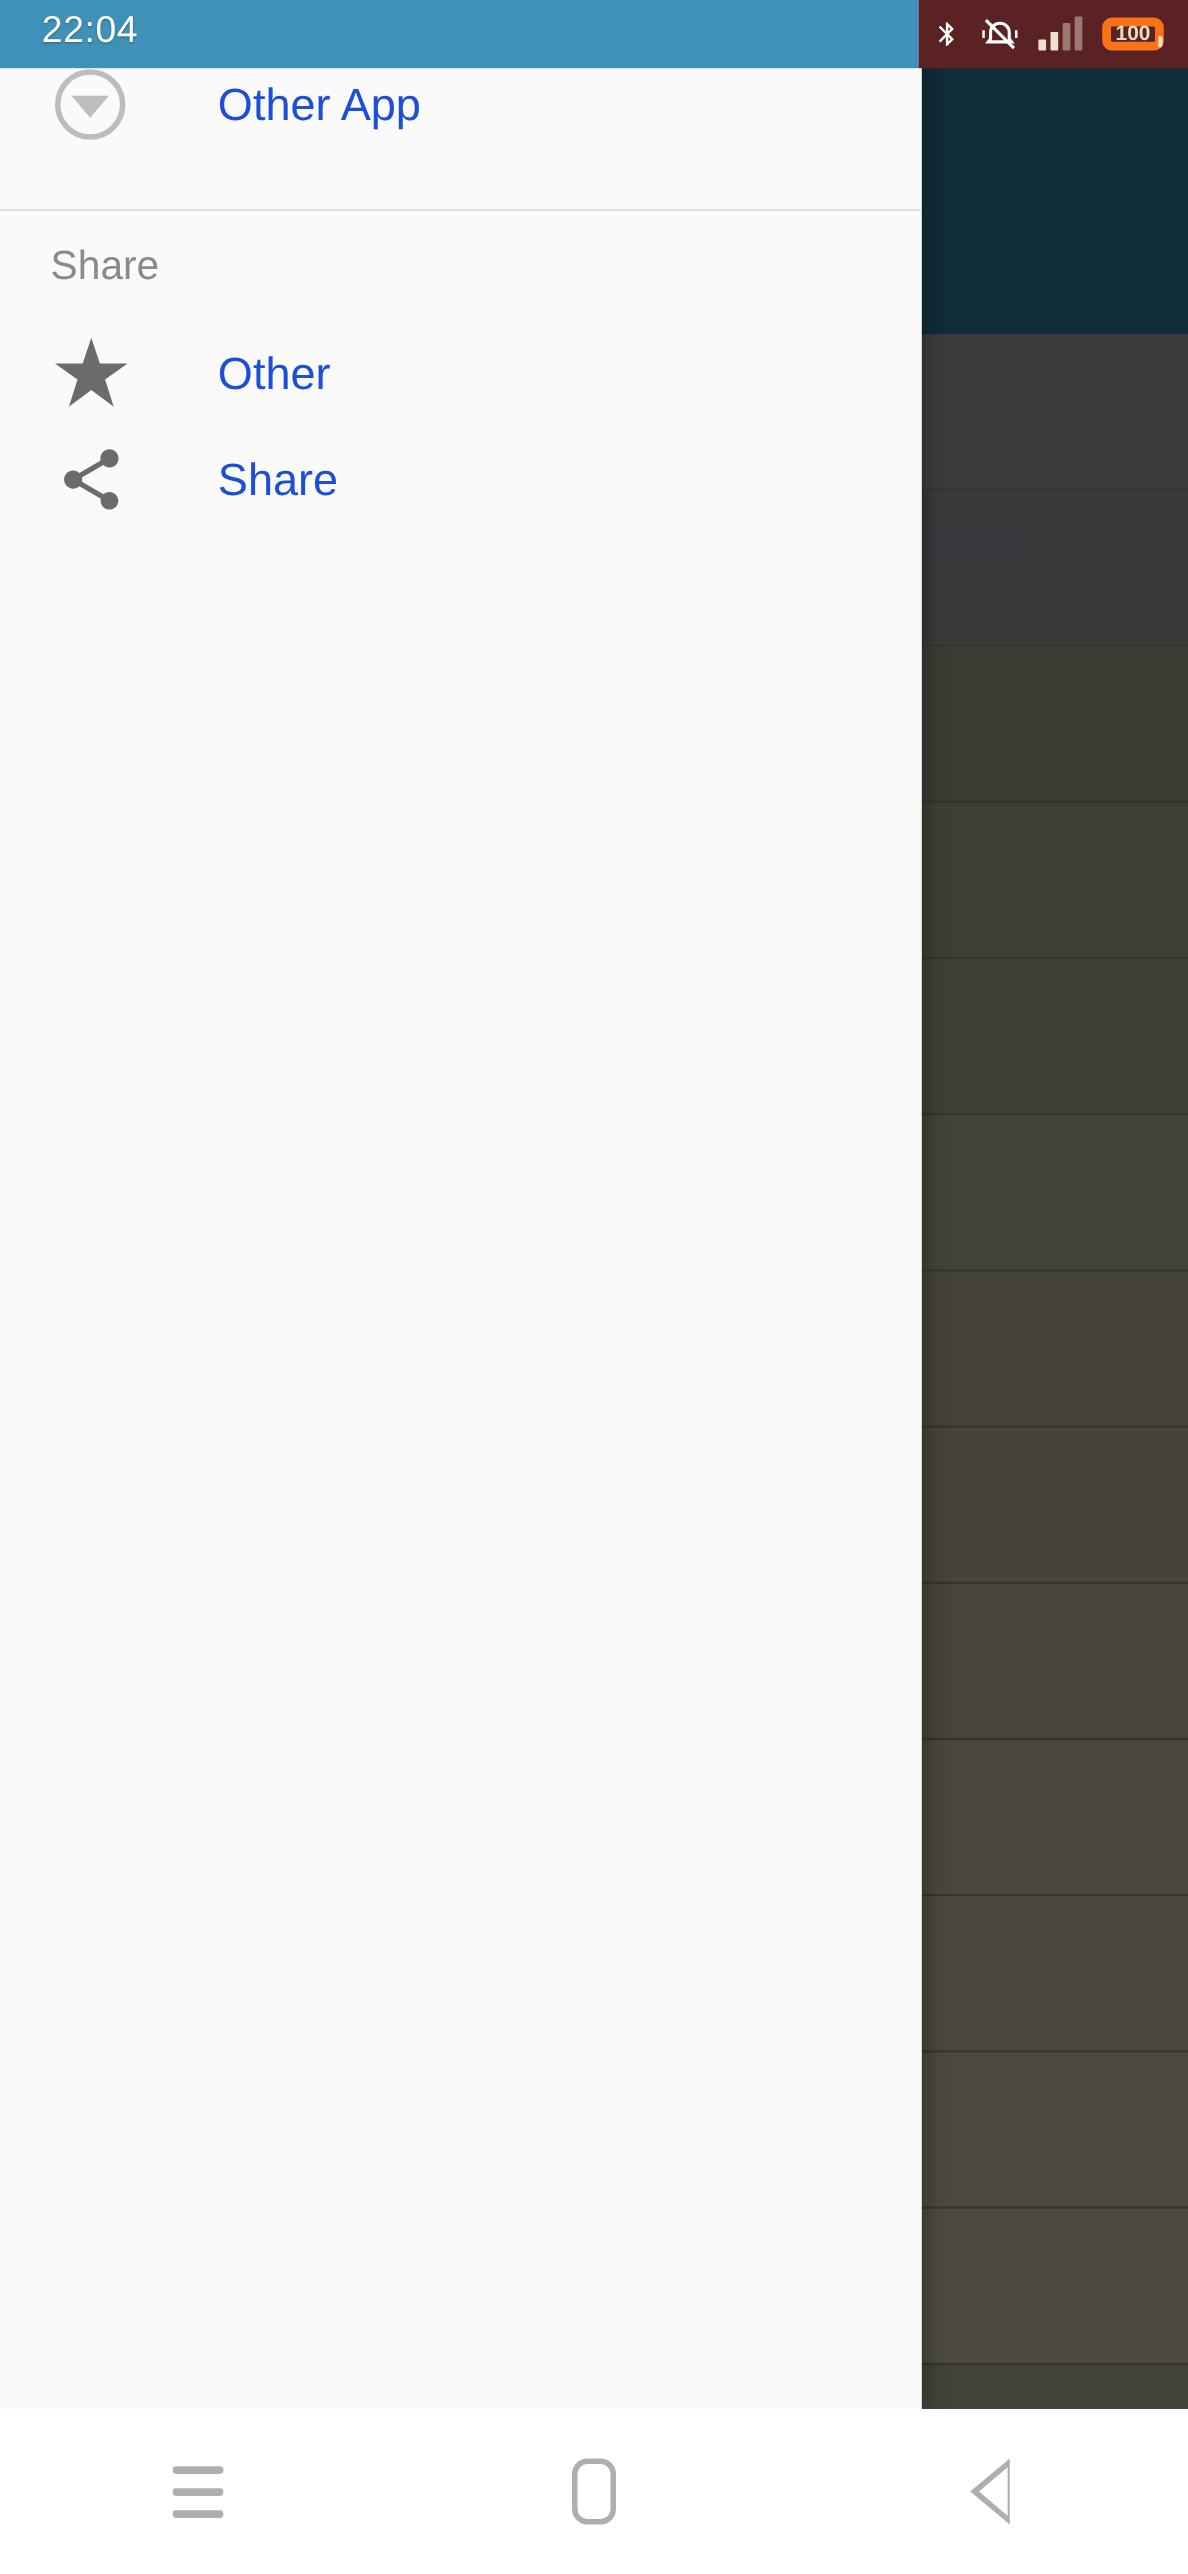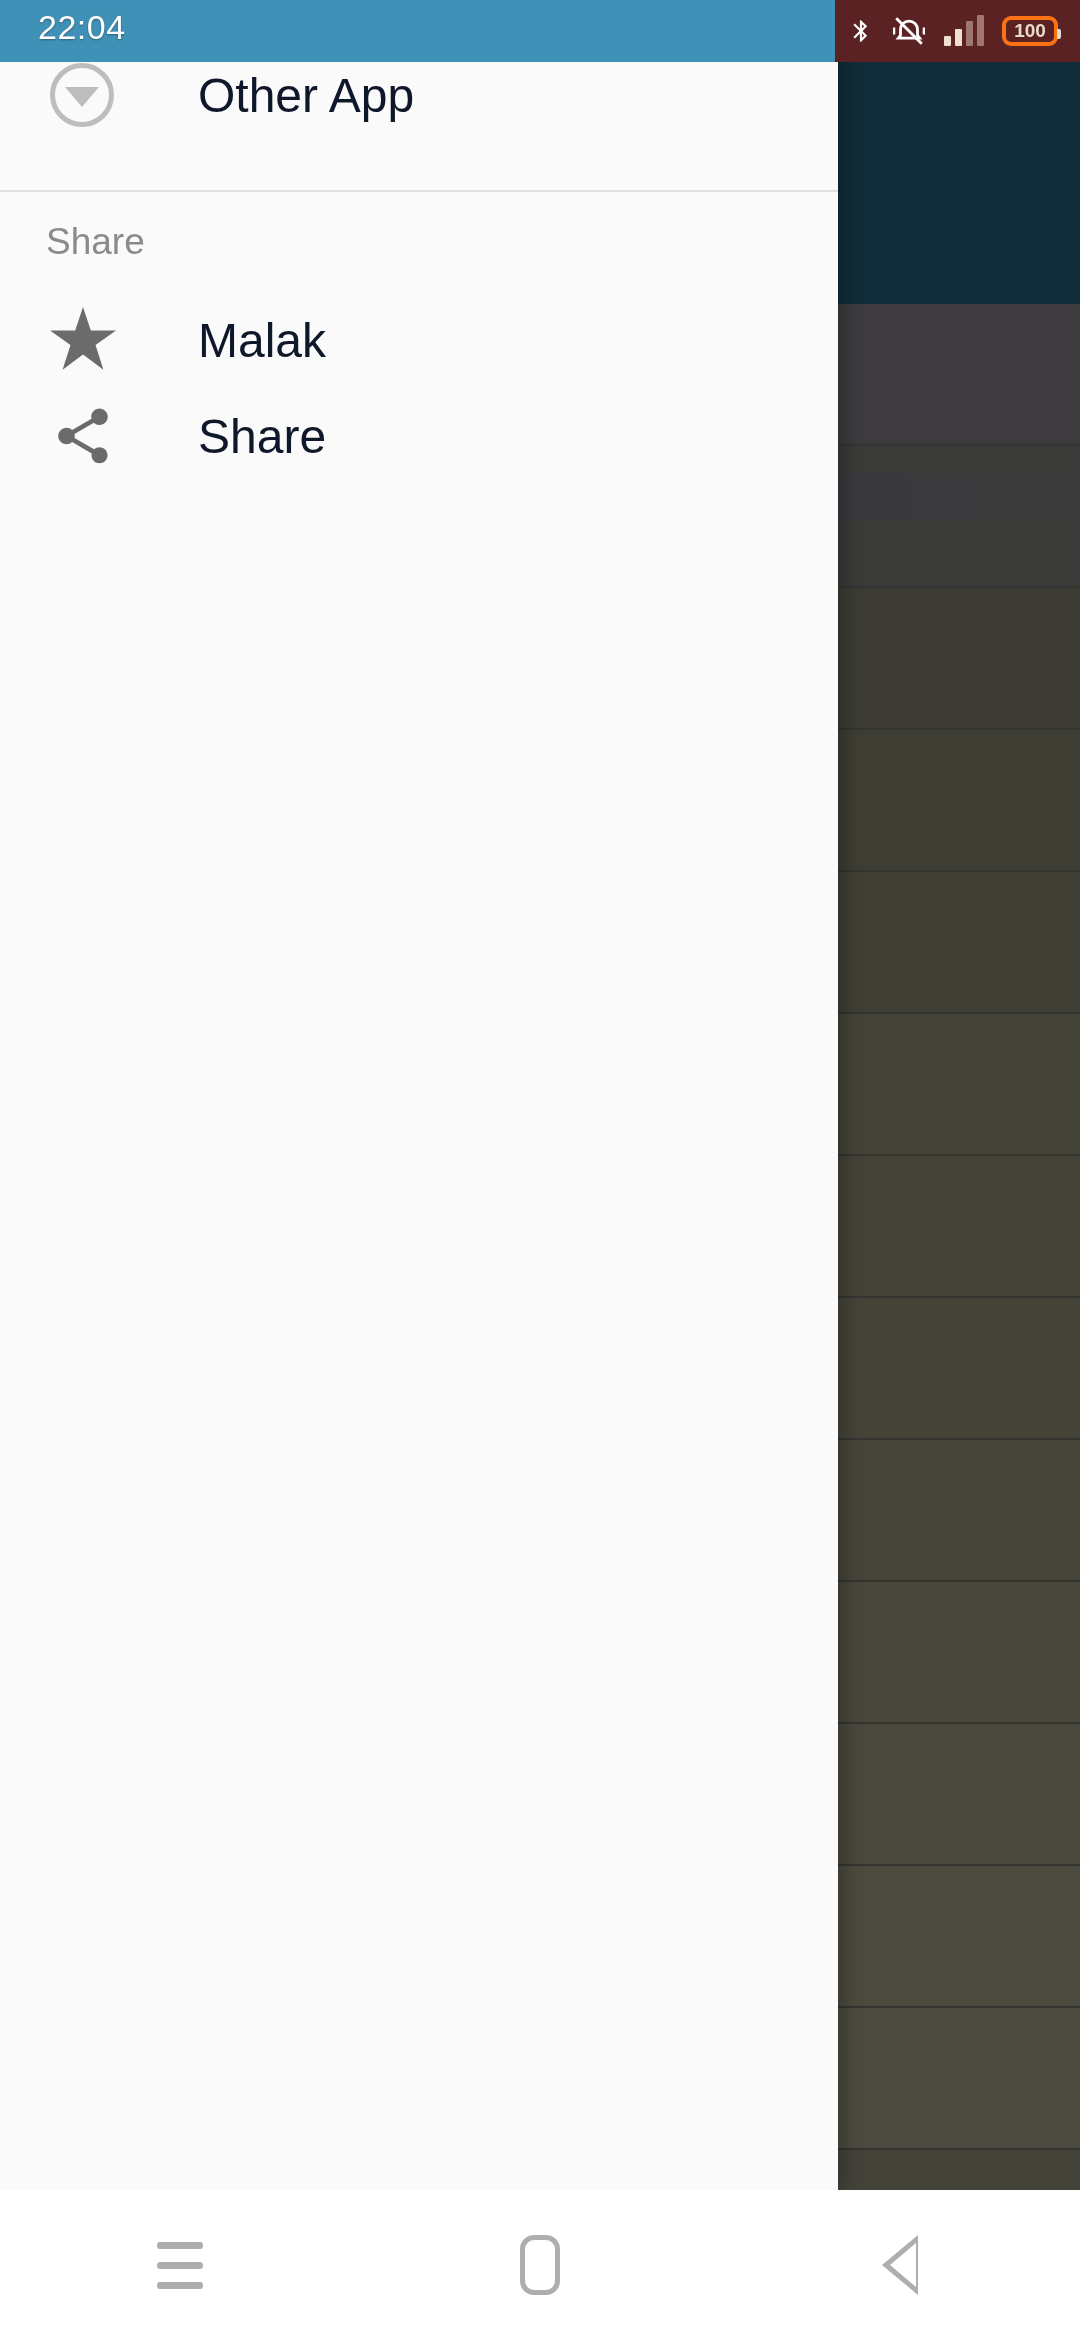--- a/index.html
+++ b/index.html
@@ -87,21 +87,21 @@
     z-index:3;
     text-shadow:0 1px 2px rgba(0,0,0,.35);
   }
   #sb-icons{
     position:absolute; right:22px; top:0; height:62px;
     display:flex; align-items:center; gap:18px; z-index:3;
   }
   .sb-ico{ display:flex; align-items:center; }
   .batt{
     width:56px; height:30px;
-    border:4px solid #f97316; border-radius:9px;
+    border:8px solid #f97316; border-radius:9px;
     display:flex; align-items:center; justify-content:center;
     color:#e8dcc8; font-size:19px; font-weight:bold;
     position:relative;
   }
   .batt::after{
     content:""; position:absolute; right:-7px; top:9px;
     width:4px; height:10px; background:#e8dcc8; border-radius:0 2px 2px 0;
   }
   .sig{ display:flex; align-items:flex-end; gap:4px; height:30px; }
   .sig i{ display:block; width:7px; background:#f0e0d0; border-radius:1px; }
@@ -219,22 +219,22 @@
     height:190px;
     padding-left:50px;
     cursor:pointer;
   }
   .menu-item .ico{
     width:86px; min-width:86px;
     display:flex; align-items:center; justify-content:flex-start;
   }
   .menu-item .lbl{
     margin-left:62px;
-    font-size:48px;
-    color:#0f172a;
+    font-size:41px;
+    color:#1d4ed8;
   }
   .divider{
     height:2px; background:#e0e0e0; width:100%;
   }
   .section-title{
     height:100px;
     display:flex; align-items:center;
     padding-left:46px;
     font-size:37px;
     color:#8a8a8a;
@@ -340,21 +340,21 @@
     </div>
 
     <div class="divider"></div>
 
     <div class="section-title">Share</div>
 
     <div class="menu-item compact">
       <span class="ico">
         <span class="ic-star"></span>
       </span>
-      <span class="lbl">Malak</span>
+      <span class="lbl">Other</span>
     </div>
 
     <div class="menu-item compact">
       <span class="ico">
         <svg class="ic-share" viewBox="0 0 24 24" fill="#6b6b6b" aria-hidden="true">
           <path d="M18 16.08c-.76 0-1.44.3-1.96.77L8.91 12.7c.05-.23.09-.46.09-.7s-.04-.47-.09-.7l7.05-4.11c.54.5 1.25.81 2.04.81 1.66 0 3-1.34 3-3s-1.34-3-3-3-3 1.34-3 3c0 .24.04.47.09.7L8.04 9.81C7.5 9.31 6.79 9 6 9c-1.66 0-3 1.34-3 3s1.34 3 3 3c.79 0 1.5-.31 2.04-.81l7.12 4.16c-.05.21-.08.43-.08.65 0 1.61 1.31 2.92 2.92 2.92s2.92-1.31 2.92-2.92-1.31-2.92-2.92-2.92z"></path>
         </svg>
       </span>
       <span class="lbl">Share</span>
     </div>

